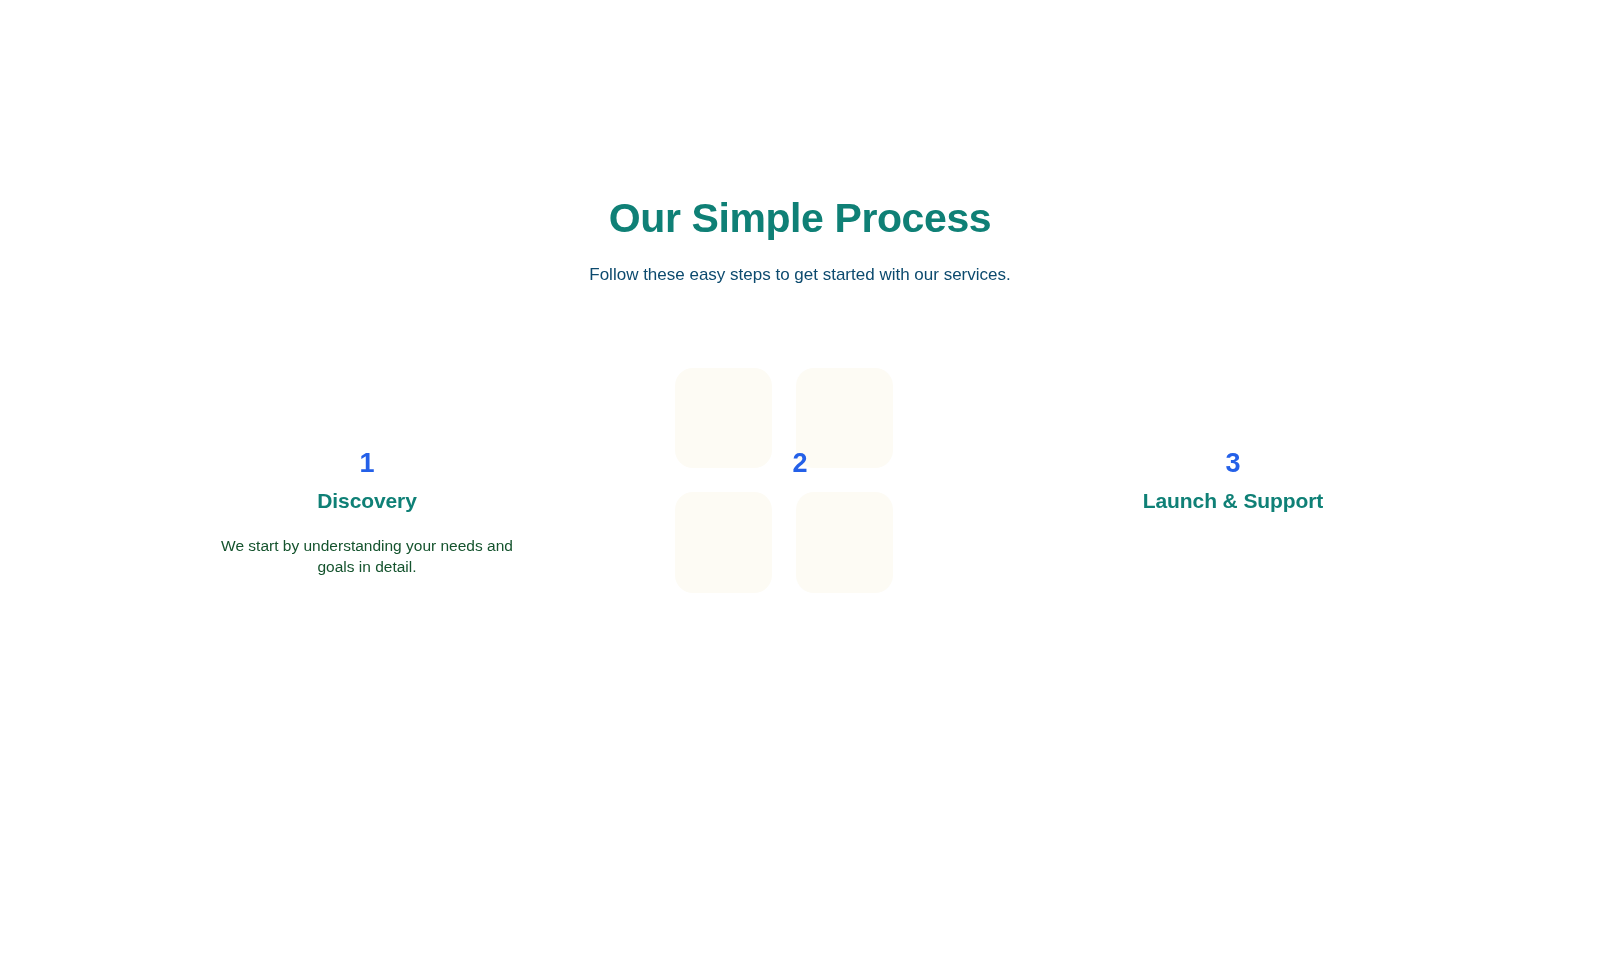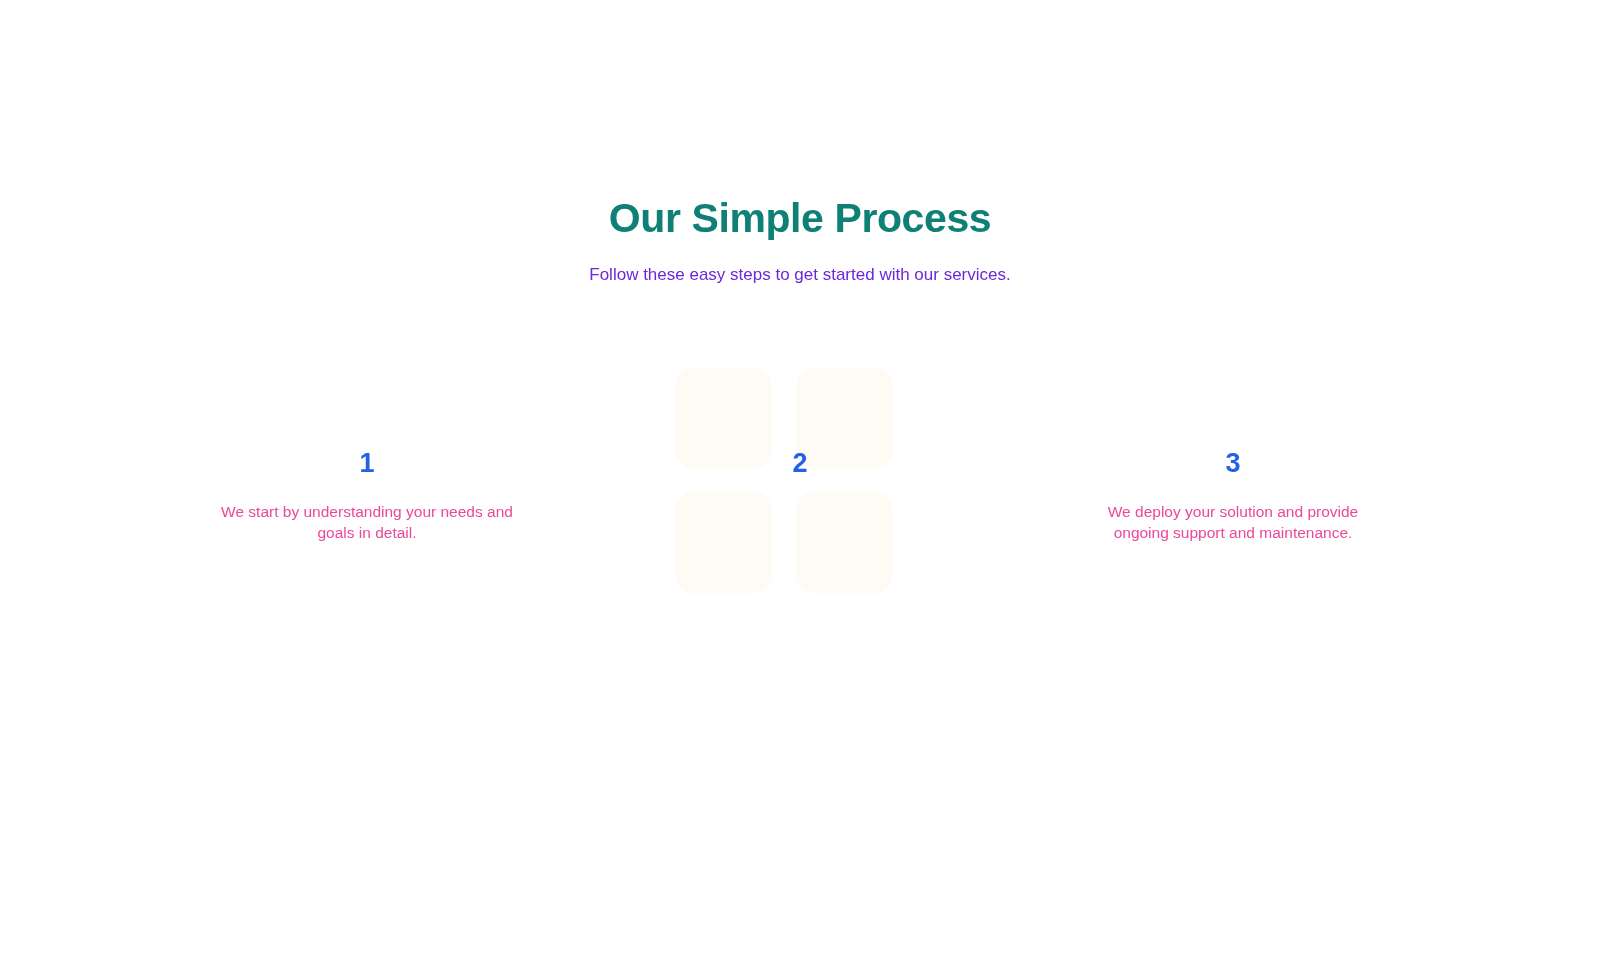--- a/index.html
+++ b/index.html
@@ -42,21 +42,21 @@
     letter-spacing: -0.4px;
     color: #0f8076;
     font-family: "Liberation Sans", sans-serif;
   }
   .section-subtitle {
     margin: 0;
     padding-top: 18px;
     font-size: 17px;
     line-height: 26px;
     font-weight: 400;
-    color: #6d28d9;
+    color: #0c4a6e;
     font-family: "Liberation Sans", sans-serif;
   }
 
   
   .decor-grid {
     position: absolute;
     left: 675px;
     top: 368px;
     width: 218px;
     height: 225px;
@@ -111,21 +111,21 @@
     font-family: "Liberation Sans", sans-serif;
   }
   .step-desc {
     display: block;
     margin: 0 auto;
     padding-top: 19px;
     width: 300px;
     font-size: 15.5px;
     line-height: 21px;
     font-weight: 400;
-    color: #ec4899;
+    color: #14532d;
     font-family: "Liberation Sans", sans-serif;
   }
   .step-card.step-2 .step-desc {
     width: 300px;
   }
   .step-card.step-3 .step-desc {
     width: 306px;
   }
 </style>
 </head>
@@ -142,27 +142,28 @@
     <div class="decor-tile"></div>
     <div class="decor-tile"></div>
     <div class="decor-tile"></div>
     <div class="decor-tile"></div>
   </div>
 
   <div class="steps-row">
 
     <div class="step-card step-1">
       <span class="step-number">1</span>
+      <h2 class="step-title">Discovery</h2>
       <p class="step-desc">We start by understanding your needs and goals in detail.</p>
     </div>
 
     <div class="step-card step-2">
       <span class="step-number">2</span>
     </div>
 
     <div class="step-card step-3">
       <span class="step-number">3</span>
-      <p class="step-desc">We deploy your solution and provide ongoing support and maintenance.</p>
+      <h2 class="step-title">Launch &amp; Support</h2>
     </div>
 
   </div>
 
 </section>
 
 </body></html>

